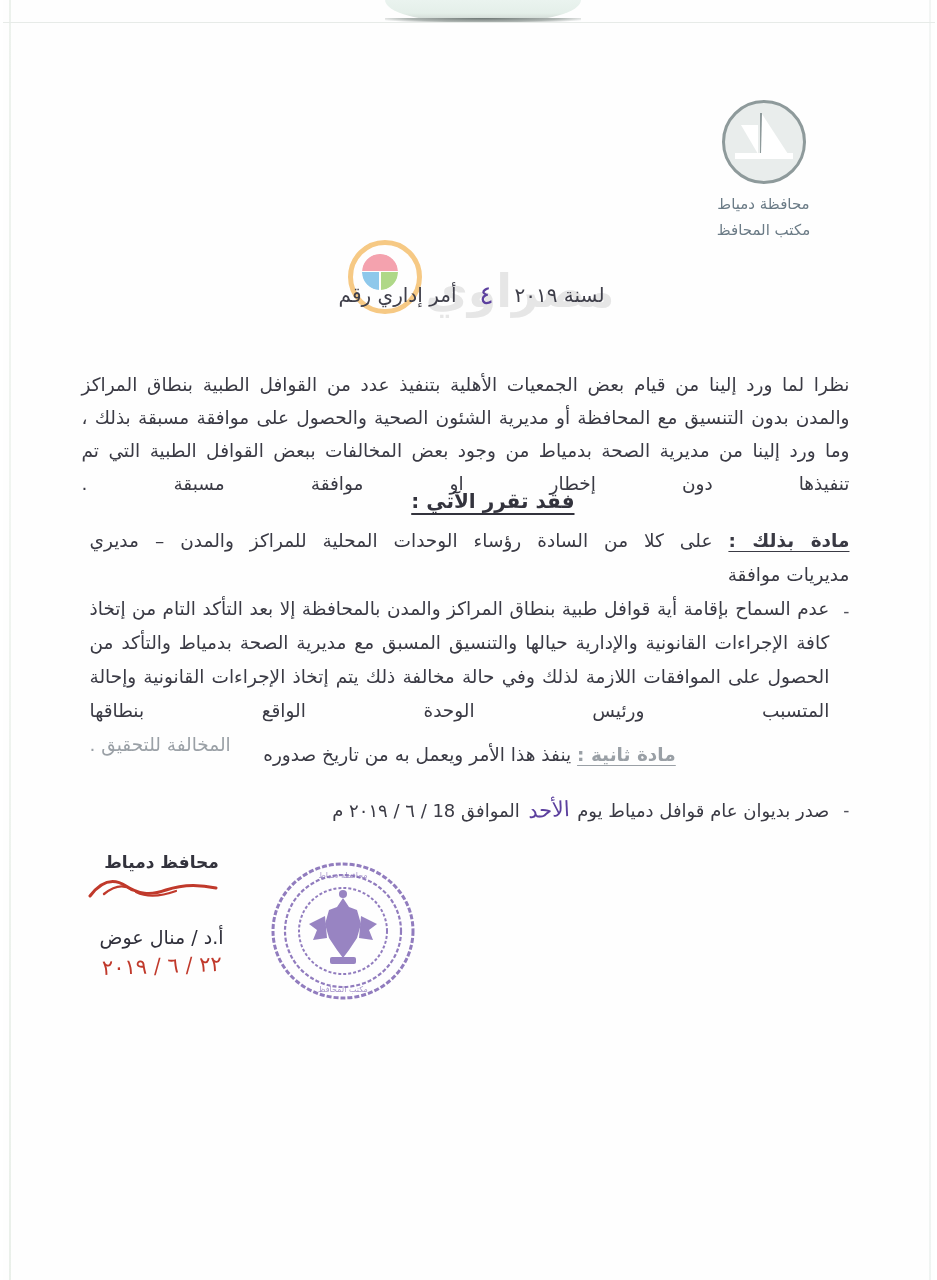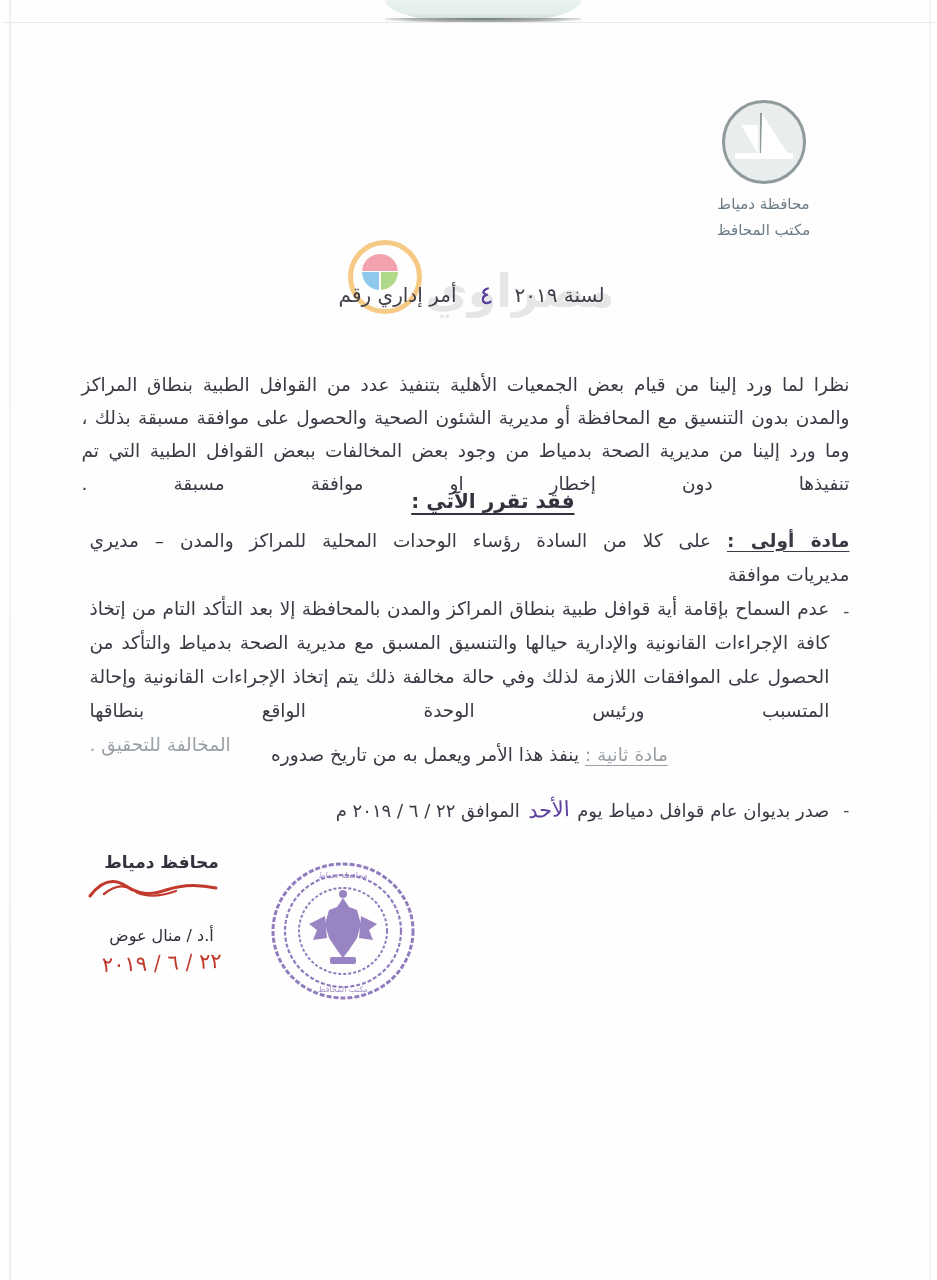--- a/index.html
+++ b/index.html
@@ -259,21 +259,21 @@
   .article-two {
     position: absolute;
     right: 85px;
     top: 744px;
     width: 760px;
     text-align: center;
     font-size: 18.5px;
     color: #3a3a44;
   }
   .art2-label {
-    font-weight: normal;
+    font-weight: bold;
     text-decoration: underline;
     text-underline-offset: 4px;
     color: #9aa0a6;
   }
 
   .issued-row {
     position: absolute;
     right: 85px;
     top: 798px;
     width: 760px;
@@ -306,21 +306,21 @@
     color: #33333d;
     font-weight: bold;
   }
   .sig-scribble {
     height: 30px;
     position: relative;
     margin: 2px 0 1px 0;
   }
   .sig-scribble svg { position: absolute; left: 18px; top: 0; }
   .sig-name {
-    font-size: 16px;
+    font-size: 19px;
     color: #2f2f3a;
     letter-spacing: 2px;
     margin-top: 22px;
   }
   .sig-date {
     font-family: "DejaVu Serif", "Liberation Serif", serif;
     font-size: 21px;
     color: #c0392b;
     margin-top: 6px;
     transform: rotate(-2deg);
@@ -374,21 +374,21 @@
     <span>لسنة ٢٠١٩</span>
     <span class="order-no-hand">٤</span>
     <span>أمر إداري رقم</span>
   </div>
 
   <div class="body-block">نظرا لما ورد إلينا من قيام بعض الجمعيات الأهلية بتنفيذ عدد من القوافل الطبية بنطاق المراكز والمدن بدون التنسيق مع المحافظة أو مديرية الشئون الصحية والحصول على موافقة مسبقة بذلك ، وما ورد إلينا من مديرية الصحة بدمياط من وجود بعض المخالفات ببعض القوافل الطبية التي تم تنفيذها دون إخطار او موافقة مسبقة .</div>
 
   <div class="decided">فقد تقرر الآتي :</div>
 
   <div class="article-one">
-    <span class="art-label">مادة أولى :</span>
+    <span class="art-label">مادة بذلك :</span>
     <span>على كلا من السادة رؤساء الوحدات المحلية للمراكز والمدن – مديري</span>
     <span class="second-line">مديريات موافقة</span>
   </div>
 
   <div class="bullet-item">
     <span class="bullet-mark">-</span>
     <span class="bullet-text">
       <span>عدم السماح بإقامة أية قوافل طبية بنطاق المراكز والمدن بالمحافظة إلا بعد التأكد التام من إتخاذ كافة الإجراءات القانونية والإدارية حيالها والتنسيق المسبق مع مديرية الصحة بدمياط والتأكد من الحصول على الموافقات اللازمة لذلك وفي حالة مخالفة ذلك يتم إتخاذ الإجراءات القانونية وإحالة المتسبب ورئيس الوحدة الواقع بنطاقها</span>
       <span class="last-line">المخالفة للتحقيق .</span>
     </span>
@@ -397,21 +397,21 @@
   <div class="article-two">
     <span class="art2-label">مادة ثانية :</span>
     <span>ينفذ هذا الأمر ويعمل به من تاريخ صدوره</span>
   </div>
 
   <div class="issued-row">
     <span class="bullet-mark">-</span>
     <span class="issued-text">
       <span>صدر بديوان عام قوافل دمياط يوم</span>
       <span class="day-hand">الأحد</span>
-      <span>الموافق ٢٢ / ٦ / ٢٠١٩ م</span>
+      <span>الموافق 18 / ٦ / ٢٠١٩ م</span>
     </span>
   </div>
 
   <div class="sig-block">
     <div class="sig-title">محافظ دمياط</div>
     <div class="sig-scribble">
       <svg width="150" height="30" viewBox="0 0 150 30">
         <path d="M10,22 C22,6 34,4 46,12 C58,20 70,22 86,16 C100,11 118,10 136,14" stroke="#c0392b" stroke-width="3" fill="none" stroke-linecap="round"></path>
         <path d="M24,20 C34,12 44,10 52,16" stroke="#c0392b" stroke-width="2.4" fill="none" stroke-linecap="round"></path>
         <path d="M56,18 C68,24 82,22 96,17" stroke="#c0392b" stroke-width="2.2" fill="none" stroke-linecap="round"></path>

